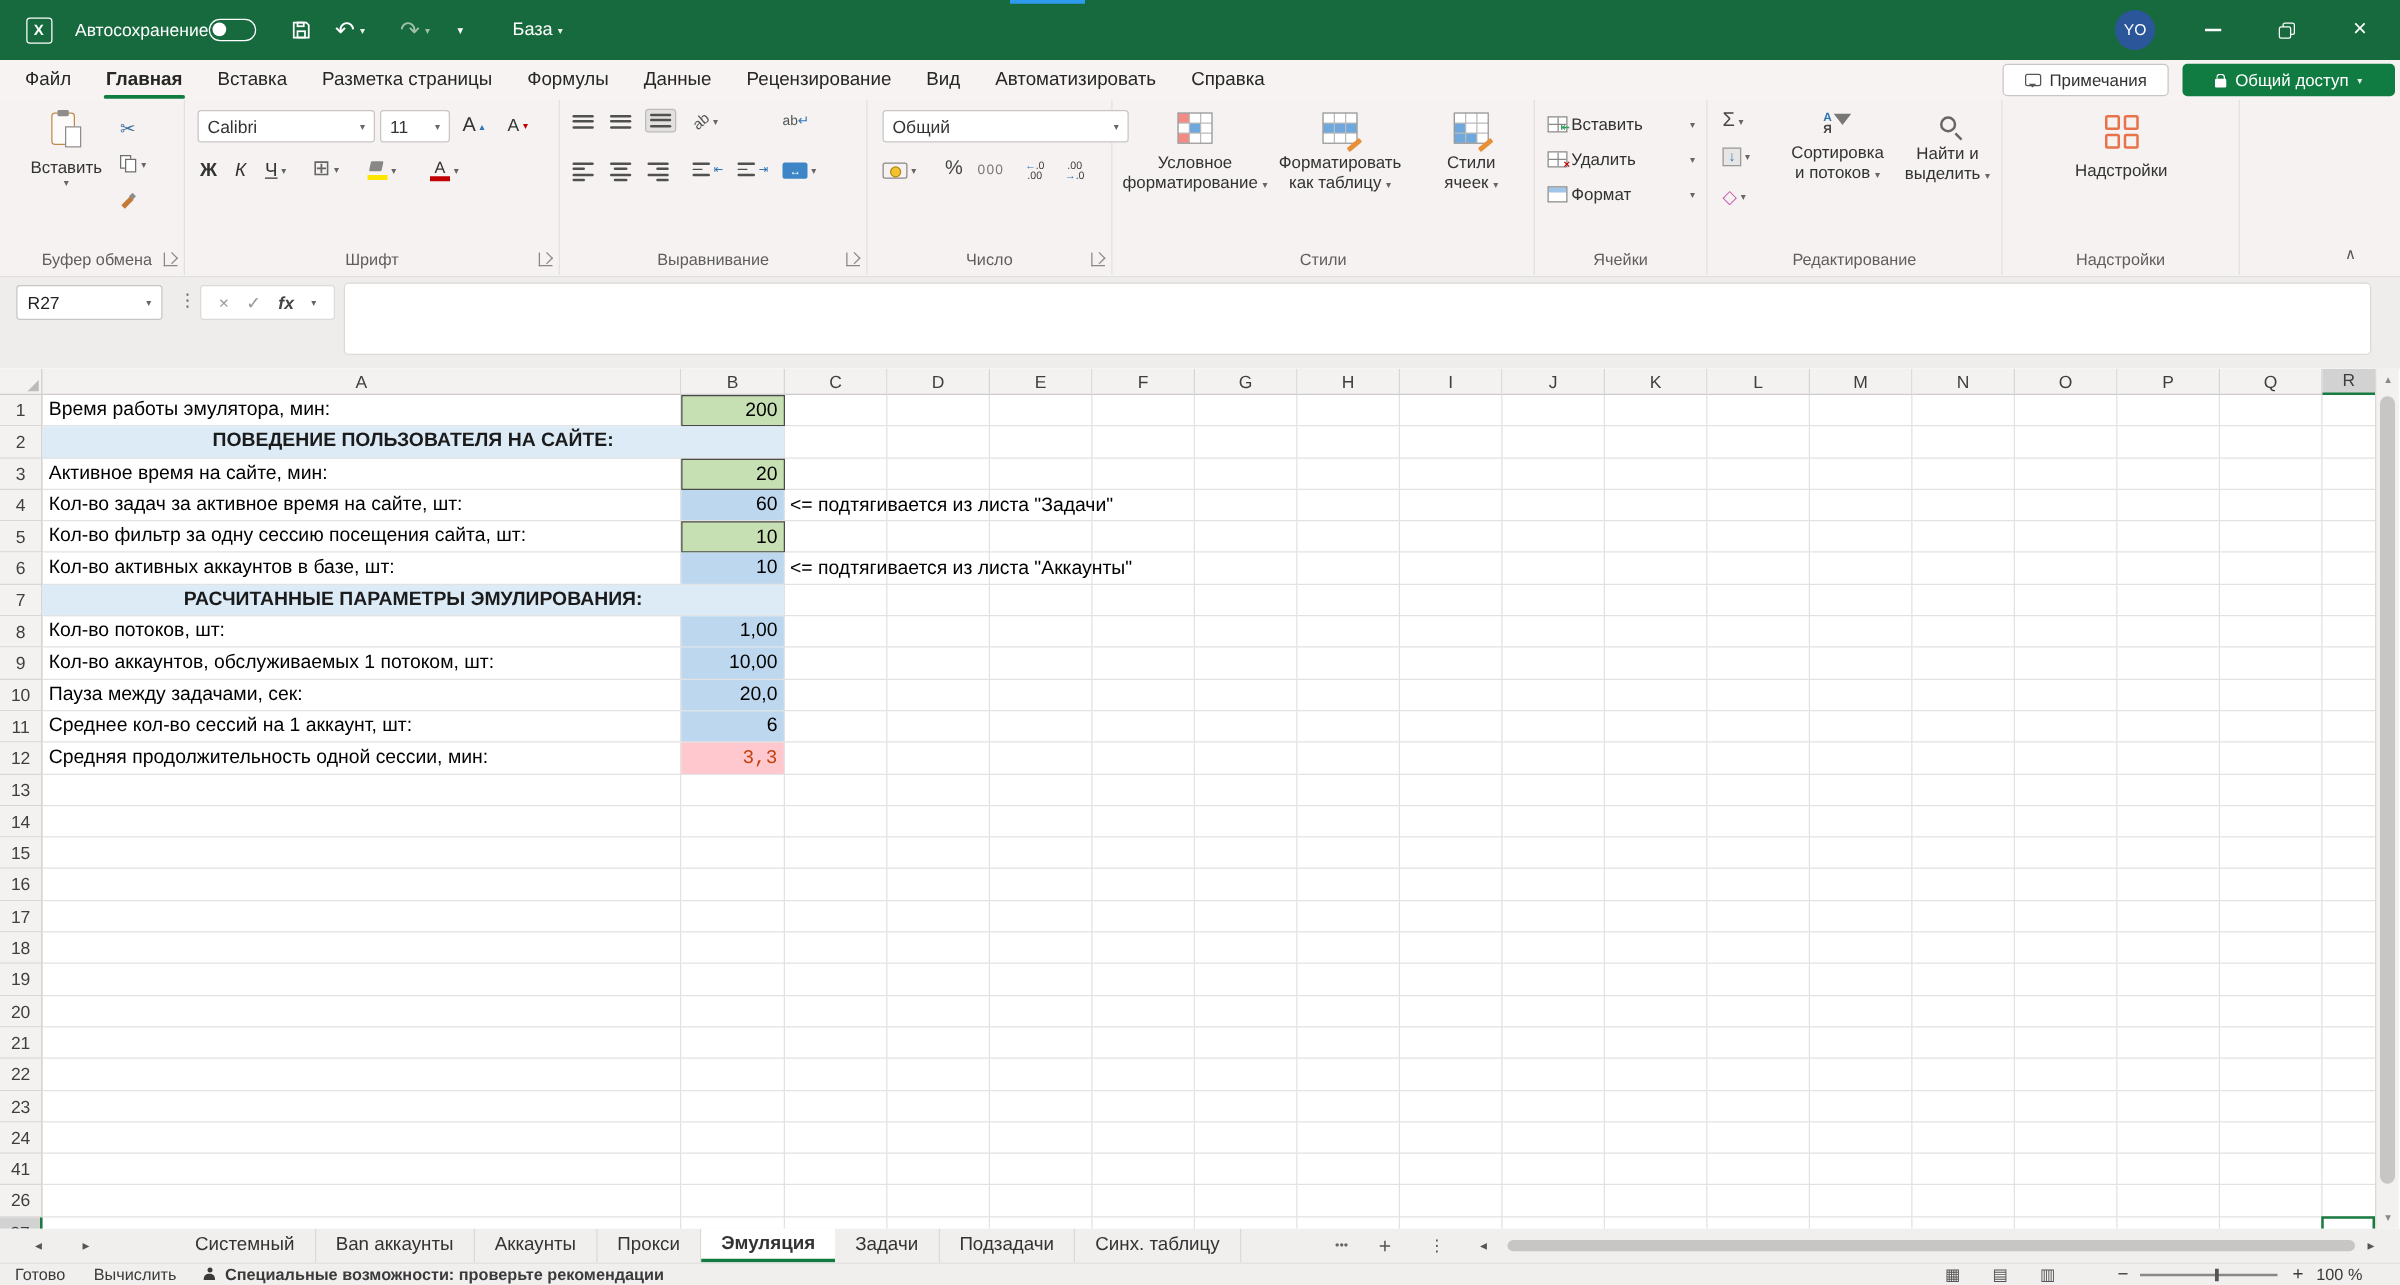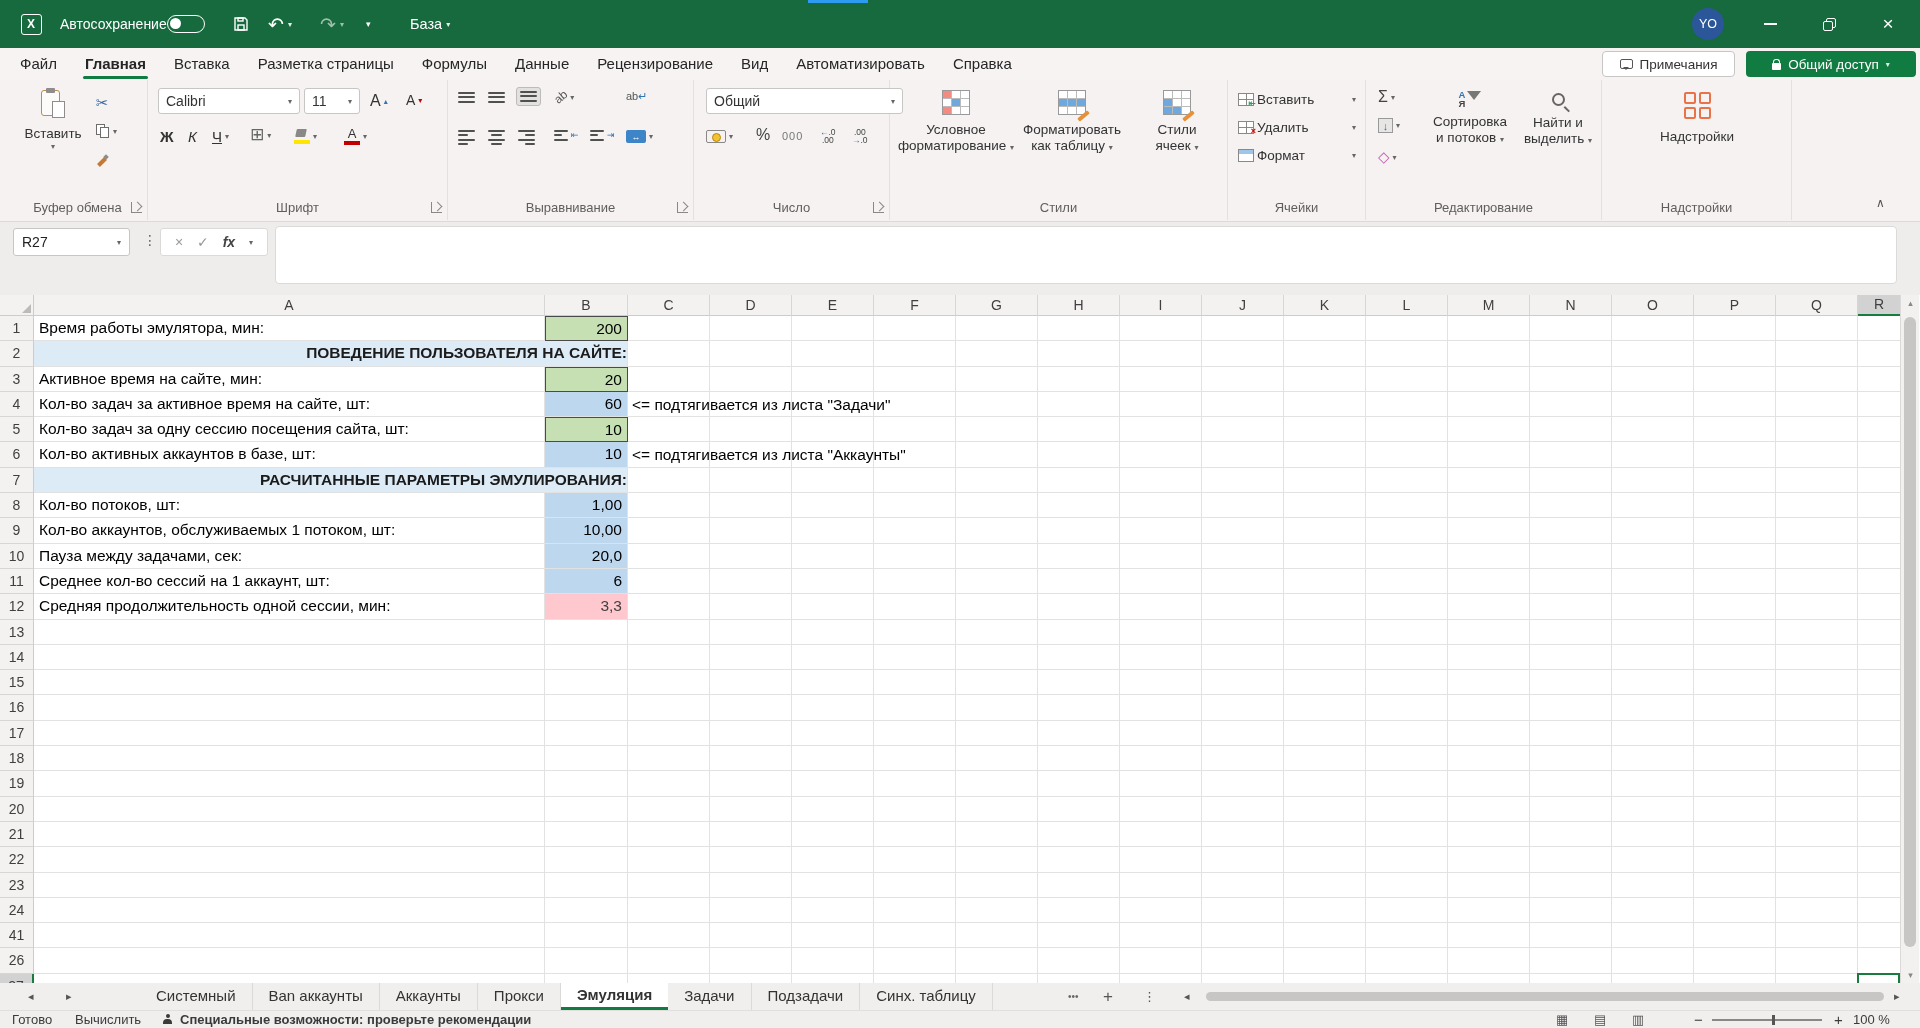--- a/index.html
+++ b/index.html
@@ -154,22 +154,22 @@
   .g-row{ display:flex; height:25.3px; position:relative; }
   .g-rh{ flex:none; width:34px; background:#f4f2f1; border-right:1px solid #cecccb; border-bottom:1px solid #d8d6d4;
     font-size:14px; color:#3f3f3f; text-align:center; line-height:25px; }
   .g-rh.sel{ background:#d2d2d2; border-right:2px solid var(--sel,#1a7b41); }
   .g-cell{ flex:none; border-right:1px solid #e2e2e2; border-bottom:1px solid #e2e2e2; font-size:15.5px;
     line-height:24px; white-space:nowrap; overflow:hidden; color:#000; }
   .g-cell.lab{ padding-left:5px; }
   .g-cell.val{ text-align:right; padding-right:5px; }
   .c-green{ background:var(--cgreen,#c6e0b4); border:1.5px solid #4a4a4a; }
   .c-blue{ background:var(--cblue,#bdd7ee); }
-  .c-pink{ background:var(--cpink,#ffc7ce); color:#404040; }
-  .c-sec{ background:var(--csec,#ddebf7); font-weight:bold; text-align:right; color:#1b1b1b; overflow:visible; }
+  .c-pink{ background:var(--cpink,#ffc7ce); color:#c2410c;font-family:Liberation Mono, monospace; }
+  .c-sec{ background:var(--csec,#ddebf7); font-weight:bold; text-align:center; color:#1b1b1b; overflow:visible; }
   .g-note{ position:absolute; left:632px; top:0; font-size:15.5px; line-height:25px; white-space:nowrap; color:#000; }
   #active-cell{ position:absolute; left:1857px; top:678px; width:43px; height:25px; border:2px solid var(--sel,#1a7b41); background:transparent; }
   
   #vscroll{ left:1900px; top:295px; width:19px; height:688px; background:#f3f1f0; border-left:1px solid #dcdad8; }
   #vscroll .arr{ position:absolute; left:0; width:19px; text-align:center; font-size:9px; color:#888; }
   #vs-thumb{ position:absolute; left:3px; top:22px; width:12px; height:630px; background:#c8c6c4; border-radius:6px; }
 
   
   #sheetbar{ left:0; top:983px; width:1920px; height:27px; background:#f1efee; display:block; }
   .sb-nav{ position:absolute; top:0; height:27px; display:flex; align-items:center; font-size:11px; color:#555; }
@@ -665,21 +665,21 @@
         <div class="g-cell " style="width: 82px;"></div>
         <div class="g-cell " style="width: 82px;"></div>
         <div class="g-cell " style="width: 82px;"></div>
         <div class="g-cell " style="width: 82px;"></div>
         <div class="g-cell " style="width: 82px;"></div>
         <div class="g-cell " style="width: 43px;"></div>
         <span class="g-note">&lt;= подтягивается из листа "Задачи"</span>
       </div>
       <div class="g-row">
         <div class="g-rh">5</div>
-        <div class="g-cell lab" style="width: 511px;">Кол-во задач за одну сессию посещения сайта, шт:</div>
+        <div class="g-cell lab" style="width: 511px;">Кол-во фильтр за одну сессию посещения сайта, шт:</div>
         <div class="g-cell val c-green" style="width: 83px;">10</div>
         <div class="g-cell " style="width: 82px;"></div>
         <div class="g-cell " style="width: 82px;"></div>
         <div class="g-cell " style="width: 82px;"></div>
         <div class="g-cell " style="width: 82px;"></div>
         <div class="g-cell " style="width: 82px;"></div>
         <div class="g-cell " style="width: 82px;"></div>
         <div class="g-cell " style="width: 82px;"></div>
         <div class="g-cell " style="width: 82px;"></div>
         <div class="g-cell " style="width: 82px;"></div>

